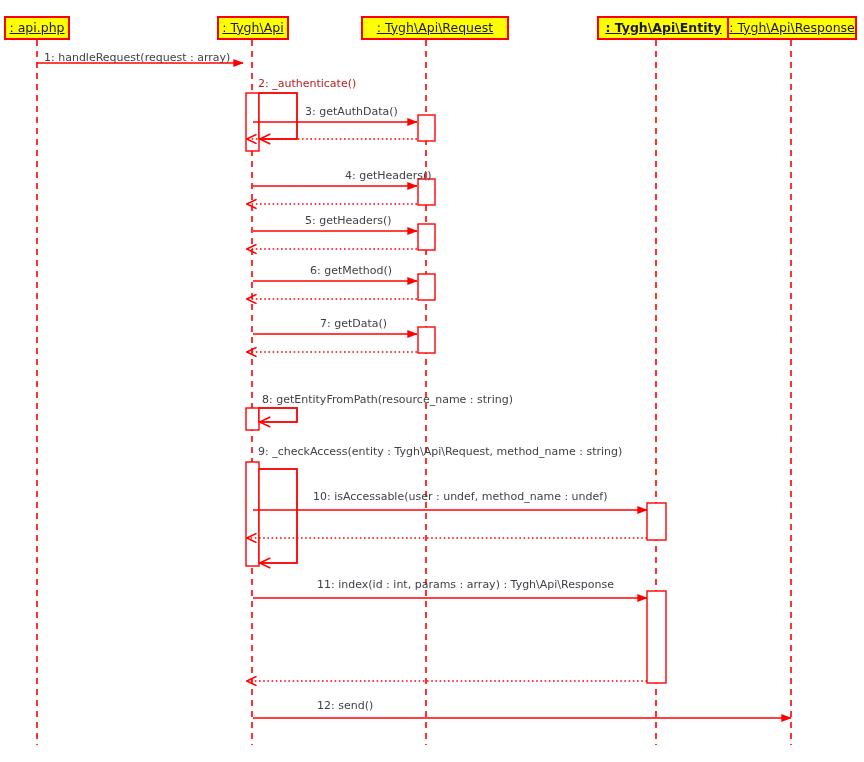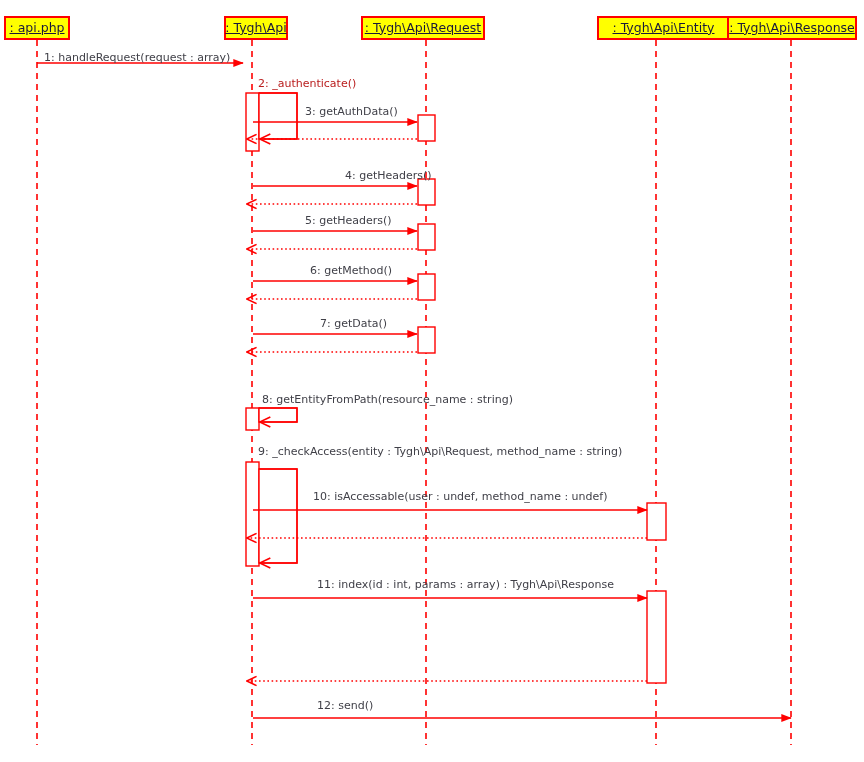--- a/index.html
+++ b/index.html
@@ -109,27 +109,27 @@
         <line x1="253" x2="647" y1="598" y2="598" stroke="#FF0000" stroke-width="1.5" marker-end="url(#arrow-solid)"></line>
         <line x1="647" x2="247" y1="681" y2="681" stroke="#FF0000" stroke-width="1.3" stroke-dasharray="1.6,2.6" marker-end="url(#arrow-open)"></line>
         <line x1="253" x2="791" y1="718" y2="718" stroke="#FF0000" stroke-width="1.5" marker-end="url(#arrow-solid)"></line>
       </g>
   </svg>
 
   <div id="headers-layer">
       <div class="lifeline-header-box" style="left: 4px; top: 16px; width: 66px; background: rgb(255, 255, 0); border-color: rgb(255, 0, 0);">
         <span class="lifeline-header-label" style="color: rgb(26, 26, 58);">: api.php</span>
       </div>
-      <div class="lifeline-header-box" style="left: 224px; top: 16px; width: 64px; background: rgb(255, 255, 0); border-color: rgb(255, 0, 0);">
+      <div class="lifeline-header-box" style="left: 217px; top: 16px; width: 72px; background: rgb(255, 255, 0); border-color: rgb(255, 0, 0);">
         <span class="lifeline-header-label" style="color: rgb(26, 26, 58);">: Tygh\Api</span>
       </div>
-      <div class="lifeline-header-box" style="left: 361px; top: 16px; width: 124px; background: rgb(255, 255, 0); border-color: rgb(255, 0, 0); text-decoration: underline;">
+      <div class="lifeline-header-box" style="left: 361px; top: 16px; width: 148px; background: rgb(255, 255, 0); border-color: rgb(255, 0, 0); text-decoration: underline;">
         <span class="lifeline-header-label" style="color: rgb(26, 26, 58);">: Tygh\Api\Request</span>
       </div>
-      <div class="lifeline-header-box" style="left: 597px; top: 16px; width: 133px; background: rgb(255, 255, 0); border-color: rgb(255, 0, 0);">
+      <div class="lifeline-header-box" style="left: 597px; top: 16px; width: 133px; background: rgb(255, 255, 0); border-color: rgb(255, 0, 0); font-weight: bold;">
         <span class="lifeline-header-label" style="color: rgb(26, 26, 58);">: Tygh\Api\Entity</span>
       </div>
       <div class="lifeline-header-box" style="left: 727px; top: 16px; width: 130px; background: rgb(255, 255, 0); border-color: rgb(255, 0, 0);">
         <span class="lifeline-header-label" style="color: rgb(26, 26, 58);">: Tygh\Api\Response</span>
       </div>
     </div>
   <div id="labels-layer">
       <div class="msg-label" style="left: 44px; top: 52px; color: rgb(64, 64, 72);">1: handleRequest(request : array)</div>
       <div class="msg-label" style="left: 258px; top: 78px; color: #b91c1c;">2: _authenticate()</div>
       <div class="msg-label" style="left: 305px; top: 106px; color: rgb(64, 64, 72);">3: getAuthData()</div>

